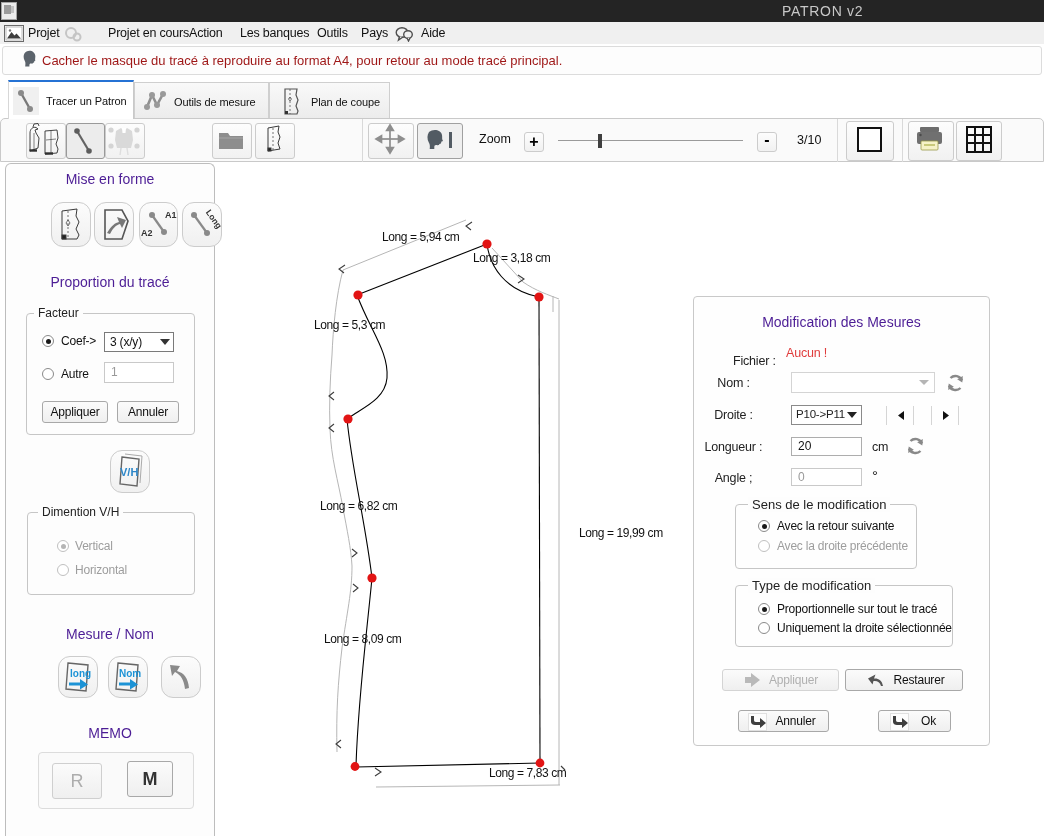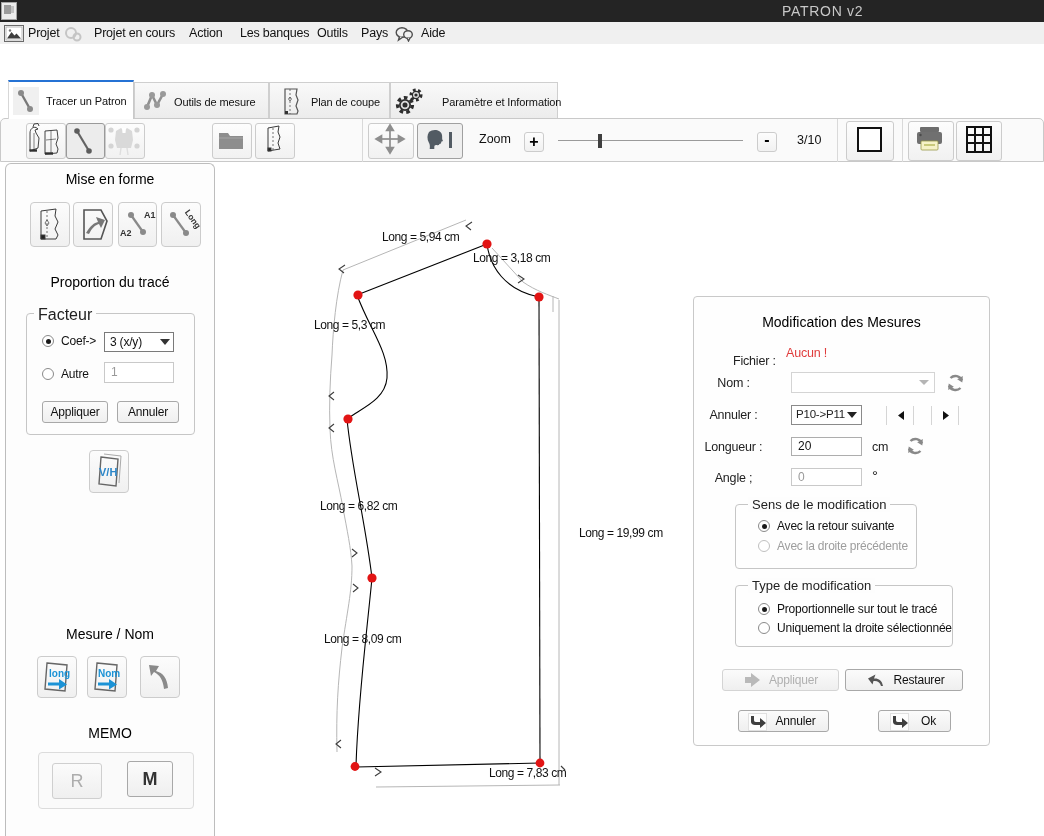--- a/index.html
+++ b/index.html
@@ -31,24 +31,24 @@
 #toolbar { left:0px; top:118px; width:1044px; height:44px; background:#fafafa; border:1px solid #c9c9c9; border-radius:5px 5px 0 0; }
 .tbtn { position:absolute; top:4px; height:36px; background:linear-gradient(#fdfdfd,#f1f1f1); border:1px solid #ccc; border-radius:3px; }
 .tsep { position:absolute; top:0px; height:43px; width:1px; background:#d9d9d9; }
 #zoomlabel { left:478px; top:13px; font-size:12.5px; color:#111; }
 #n310 { left:796px; top:14px; font-size:12.5px; color:#111; }
 #slider-track { left:558px; top:140px; width:185px; height:1px; background:#9a9a9a; }
 #slider-thumb { left:598px; top:134px; width:4px; height:14px; background:#3f3f3f; }
 
 
 #leftpanel { left:5px; top:163px; width:210px; height:673px; background:#fdfdfd; border:1px solid #bdbdbd; border-bottom:none; border-radius:6px 6px 0 0; }
-.heading { position:absolute; width:100%; text-align:center; font-size:14px; color:#000000; }
-.sqbtn { position:absolute; background:linear-gradient(#fcfcfc,#f0f0f0); border:1px solid #ccc; border-radius:4px; }
+.heading { position:absolute; width:100%; text-align:center; font-size:14px; color:#4c1d95; }
+.sqbtn { position:absolute; background:linear-gradient(#fcfcfc,#f0f0f0); border:1px solid #ccc; border-radius:12px;margin-left:21px; }
 .groupbox { position:absolute; border:1px solid #c6c6c6; border-radius:4px; }
-.grouplabel { position:absolute; top:-8px; background:#fdfdfd; padding:0 4px; font-size:16px; color:#222; }
+.grouplabel { position:absolute; top:-8px; background:#fdfdfd; padding:0 4px; font-size:12px; color:#222; }
 .radio { position:absolute; width:12px; height:12px; border:1px solid #8a8a8a; border-radius:50%; background:#fff; }
 .radio.sel::after { content:""; position:absolute; left:3px; top:3px; width:5px; height:5px; background:#1a1a1a; border-radius:50%; }
 .radio.dis { border-color:#c0c0c0; }
 .radio.dis.sel::after { background:#b5b5b5; }
 .rlabel { position:absolute; font-size:12px; letter-spacing:-0.2px; white-space:nowrap; color:#111; }
 .rlabel.dis { color:#9d9d9d; }
 .wbtn { position:absolute; background:linear-gradient(#fbfbfb,#efefef); border:1px solid #a8a8a8; border-radius:3px; font-size:12px; letter-spacing:-0.2px; color:#111; text-align:center; }
 
 
 #rightpanel { left:693px; top:296px; width:297px; height:450px; background:#fefefe; border:1px solid #c9c9c9; border-radius:4px; }
@@ -73,36 +73,42 @@
       <rect x="0.5" y="0.5" width="19" height="16" fill="#fafafa" stroke="#6a6a6a"></rect>
       <rect x="2" y="2" width="16" height="13" fill="#fff" stroke="#aaa" stroke-width="0.8"></rect>
       <path d="M3 13.5 L7.5 7 L10.5 10.5 L12.5 8.5 L17 13.5 Z" fill="#3d3d3d"></path>
       <circle cx="6" cy="5.5" r="1.2" fill="#777"></circle>
     </svg>
     <span class="mi" style="left:28px">Projet</span>
     <svg class="abs" style="left:63px;top:3px;opacity:.35" width="20" height="17" viewBox="0 0 20 17">
       <circle cx="8" cy="8" r="5" fill="none" stroke="#777" stroke-width="2"></circle>
       <circle cx="14" cy="12" r="3.5" fill="none" stroke="#777" stroke-width="2"></circle>
     </svg>
-    <span class="mi" style="left:94px">Projet en cours</span>
+    <span class="mi" style="left:108px">Projet en cours</span>
     <span class="mi" style="left:189px">Action</span>
     <span class="mi" style="left:240px">Les banques</span>
     <span class="mi" style="left:317px">Outils</span>
     <span class="mi" style="left:361px">Pays</span>
     <svg class="abs" style="left:395px;top:5px" width="18" height="15" viewBox="0 0 18 15">
       <g fill="#f0f0f0" stroke="#4f4f4f" stroke-width="1.4">
         <ellipse cx="7" cy="5.5" rx="5.8" ry="4.8"></ellipse>
         <path d="M4.5 9.5 L3.5 13 L8 10"></path>
         <ellipse cx="13" cy="7.5" rx="4.3" ry="3.8"></ellipse>
         <path d="M12 11 L13.5 14 L15 11"></path>
       </g>
     </svg>
     <span class="mi" style="left:421px">Aide</span>
   </div>
 
+  <div class="abs" id="msgbar">
+    <svg class="abs" style="left:19px;top:3px" width="16" height="18" viewBox="0 0 16 18">
+      <path d="M4.5 1.5 C8.5 -0.5 13 1.8 13.3 5.8 C13.5 8.2 12.6 9.6 13.5 10.6 L12.2 11.2 C12.4 12.4 11.9 12.7 11 12.8 C10.8 13.6 10.4 13.9 9.2 13.6 C8 13.4 7.4 14 7.4 15.2 L7.4 16.5 L3.2 16.5 C3.4 14.2 3.8 12.4 2.6 10.4 C1.2 8.1 0.9 3.4 4.5 1.5 Z" fill="#5c646c"></path>
+    </svg>
+    <span class="abs" id="msgtext">Cacher le masque du tracé à reproduire au format A4, pour retour au mode tracé principal.</span>
+  </div>
 
   <div class="abs" id="tabrow">
     <div class="tab active" style="left:8px;width:126px">
       <svg class="abs" style="left:4px;top:5px" width="26" height="28" viewBox="0 0 26 28">
         <rect x="0" y="0" width="26" height="28" fill="#f0f0f0"></rect>
         <line x1="8" y1="6" x2="17" y2="22" stroke="#787878" stroke-width="2.4"></line>
         <circle cx="8" cy="6" r="3" fill="#8a8a8a"></circle>
         <circle cx="17" cy="22" r="3" fill="#8a8a8a"></circle>
       </svg>
       <span class="tablabel" style="left:37px">Tracer un Patron</span>
@@ -118,35 +124,20 @@
       <span class="tablabel" style="left:39px">Outils de mesure</span>
     </div>
     <div class="tab" style="left:269px;width:121px">
       <svg class="abs" style="left:11px;top:4px" width="22" height="29" viewBox="0 0 22 29">
         <path d="M4 2 L16 2 L15 8 L17 13 L15 19 L17 24 L16 27 L4 27 Z" fill="none" stroke="#555" stroke-width="1.2"></path>
         <line x1="9" y1="2" x2="9" y2="27" stroke="#555" stroke-width="0.8" stroke-dasharray="2 2"></line>
         <path d="M9 10 l1.5 2 l-1.5 2 l-1.5 -2 Z" fill="none" stroke="#555" stroke-width="0.8"></path>
         <rect x="4" y="24" width="3" height="3" fill="#333"></rect>
       </svg>
       <span class="tablabel" style="left:41px">Plan de coupe</span>
-    </div>
-    <div class="tab" style="left:390px;width:168px">
-      <svg class="abs" style="left:4px;top:3px" width="32" height="30" viewBox="0 0 32 30">
-        <g>
-          <circle cx="10" cy="19" r="7.4" fill="none" stroke="#2e2e2e" stroke-width="3.4" stroke-dasharray="3.6 3.1"></circle>
-          <circle cx="10" cy="19" r="6" fill="#2e2e2e"></circle>
-          <circle cx="10" cy="19" r="3.4" fill="none" stroke="#dcdcdc" stroke-width="1.8"></circle>
-          <circle cx="10" cy="19" r="1.5" fill="#2e2e2e"></circle>
-          <circle cx="21" cy="9" r="5.1" fill="none" stroke="#2e2e2e" stroke-width="2.8" stroke-dasharray="2.7 2.4"></circle>
-          <circle cx="21" cy="9" r="4.2" fill="#2e2e2e"></circle>
-          <circle cx="21" cy="9" r="2.3" fill="none" stroke="#dcdcdc" stroke-width="1.4"></circle>
-          <circle cx="21" cy="9" r="1" fill="#2e2e2e"></circle>
-        </g>
-      </svg>
-      <span class="tablabel" style="left:51px">Paramètre et Information</span>
     </div>
   </div>
 
   <div class="abs" id="toolbar">
     <div class="tbtn" style="left:25px;width:40px"></div>
     <div class="tbtn" style="left:65px;width:39px;background:#ececec;border-color:#9a9a9a"></div>
     <div class="tbtn" style="left:104px;width:40px"></div>
     <div class="tbtn" style="left:211px;width:40px"></div>
     <div class="tbtn" style="left:254px;width:40px"></div>
     <div class="tsep" style="left:361px"></div>
@@ -293,20 +284,27 @@
     </div>
 
     <div class="sqbtn" style="left:83px;top:286px;width:40px;height:43px">
       <svg width="38" height="41" viewBox="0 0 38 41">
         <path d="M11 6 L28 8 L26 35 L9 33 Z" fill="none" stroke="#666" stroke-width="1.4"></path>
         <path d="M14 3 L31 5 L29 32" fill="none" stroke="#aaa" stroke-width="1"></path>
         <text x="9" y="25" font-size="11" font-weight="bold" fill="#2c86c8">V/H</text>
       </svg>
     </div>
 
+    <div class="groupbox" style="left:21px;top:348px;width:168px;height:83px">
+      <div class="grouplabel" style="left:10px">Dimention V/H</div>
+      <div class="radio dis sel" style="left:29px;top:27px"></div>
+      <span class="rlabel dis" style="left:47px;top:26px">Vertical</span>
+      <div class="radio dis" style="left:29px;top:51px"></div>
+      <span class="rlabel dis" style="left:47px;top:50px">Horizontal</span>
+    </div>
 
     <div class="heading" style="top:462px">Mesure / Nom</div>
     <div class="sqbtn" style="left:31px;top:492px;width:40px;height:42px">
       <svg width="38" height="40" viewBox="0 0 38 40">
         <path d="M9 6 L29 8 L27 34 L7 32 Z" fill="none" stroke="#666" stroke-width="1.4"></path>
         <text x="11" y="20" font-size="10" font-weight="bold" fill="#1c93d6">long</text>
         <path d="M10 25.5 L21 25.5 L21 22 L29 27.5 L21 32.5 L21 28.5 L10 28.5 Z" fill="#1c93d6"></path>
       </svg>
     </div>
     <div class="sqbtn" style="left:81px;top:492px;width:40px;height:42px">
@@ -395,21 +393,21 @@
     <svg class="abs" style="left:225px;top:83px" width="11" height="6">
         <path d="M0 0 L10 0 L5 5 Z" fill="#b5b5b5"></path>
       </svg>
     <svg class="abs" style="left:252px;top:77px" width="19" height="18" viewBox="0 0 19 18">
       <path d="M4.5 4 A7 7 0 0 1 16 6.5" fill="none" stroke="#898989" stroke-width="2.4"></path>
       <path d="M14.5 14 A7 7 0 0 1 3 11.5" fill="none" stroke="#898989" stroke-width="2.4"></path>
       <path d="M16.8 2 L16.3 8.6 L11.2 5.2 Z" fill="#898989"></path>
       <path d="M2.2 16 L2.7 9.4 L7.8 12.8 Z" fill="#898989"></path>
     </svg>
 
-    <span class="rp-label" style="left:0px;top:111px;width:79px">Annuler :</span>
+    <span class="rp-label" style="left:0px;top:111px;width:79px">Droite :</span>
     <div class="rp-input" style="left:97px;top:108px;width:71px;height:20px;border-color:#8a8a8a"></div>
     <span class="rp-label" style="left:102px;top:111px;text-align:left;font-size:11.5px">P10-&gt;P11</span>
     <svg class="abs" style="left:153px;top:115px" width="11" height="7">
         <path d="M0 0 L10 0 L5 6 Z" fill="#222"></path>
       </svg>
     <div class="abs" style="left:192px;top:109px;width:1px;height:19px;background:#d5d5d5"></div>
     <svg class="abs" style="left:204px;top:114px" width="6" height="9">
         <path d="M6 0 L6 9 L0 4.5 Z" fill="#111"></path>
       </svg>
     <div class="abs" style="left:219px;top:109px;width:1px;height:19px;background:#d5d5d5"></div>

